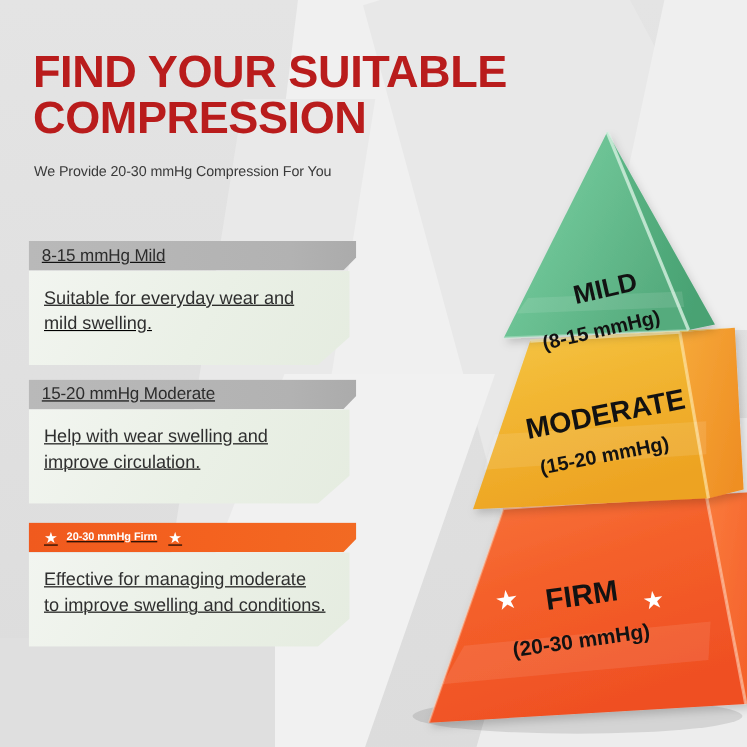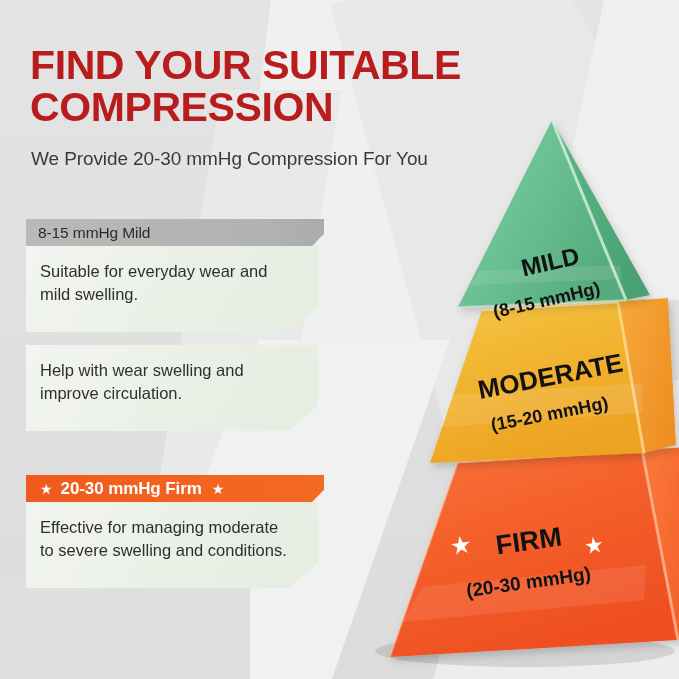--- a/index.html
+++ b/index.html
@@ -67,31 +67,32 @@
     font-size: 41px;
     line-height: 1.03;
     font-weight: 700;
     letter-spacing: -0.4px;
     color: #b91c1c;
     text-transform: uppercase;
   }
   .subhead {
     position: absolute;
     left: 31px; top: 148px;
-    font-size: 19px;
+    font-size: 13px;
     color: #3a3a3a;
     font-weight: 400;
     letter-spacing: -0.1px;
   }
 
   
   .card {
     position: absolute;
     left: 26px;
     width: 292px;
+    text-decoration: underline;
   }
   .card-1 { top: 219px; }
   .card-2 { top: 345px; }
   .card-3 { top: 475px; }
 
   .card-body {
     position: relative;
     background: linear-gradient(120deg,#f2f5f0 0%, #eaf0e6 55%, #e5ece0 100%);
     padding: 14px 16px 18px 14px;
     min-height: 86px;
@@ -123,21 +124,21 @@
   }
   .card-head-text {
     font-size: 15.5px;
     color: #2c2c2c;
     font-weight: 400;
     letter-spacing: -0.1px;
   }
   .card-head.orange .card-head-text {
     color: #ffffff;
     font-weight: 700;
-    font-size: 17px;
+    font-size: 10px;
   }
   .star {
     color: #ffffff;
     font-size: 14px;
     line-height: 1;
     margin: 0 8px 0 2px;
   }
   .star.right { margin: 0 0 0 10px; }
 
   
@@ -177,35 +178,38 @@
     <div class="card-head gray">
       <span class="card-head-text">8-15 mmHg  Mild</span>
     </div>
     <div class="card-body">
       <div class="card-body-text">Suitable for everyday wear and
 mild swelling.</div>
     </div>
   </div>
 
   <div class="card card-2">
+    <div class="card-head gray">
+      <span class="card-head-text">15-20 mmHg  Moderate</span>
+    </div>
     <div class="card-body">
       <div class="card-body-text">Help with wear swelling and
 improve circulation.</div>
     </div>
   </div>
 
   <div class="card card-3">
     <div class="card-head orange">
       <span class="star">★</span>
       <span class="card-head-text">20-30 mmHg  Firm</span>
       <span class="star right">★</span>
     </div>
     <div class="card-body">
       <div class="card-body-text">Effective for managing moderate
-to severe swelling and conditions.</div>
+to improve swelling and conditions.</div>
     </div>
   </div>
 
   <div class="pyramid">
     <svg width="360" height="580" viewBox="0 0 360 580" xmlns="http://www.w3.org/2000/svg">
       <defs>
         <linearGradient id="gGreenFront" x1="0" y1="0" x2="1" y2="0.6">
           <stop offset="0%" stop-color="#7fcfa2"></stop>
           <stop offset="45%" stop-color="#6cc294"></stop>
           <stop offset="100%" stop-color="#55ab7d"></stop>

